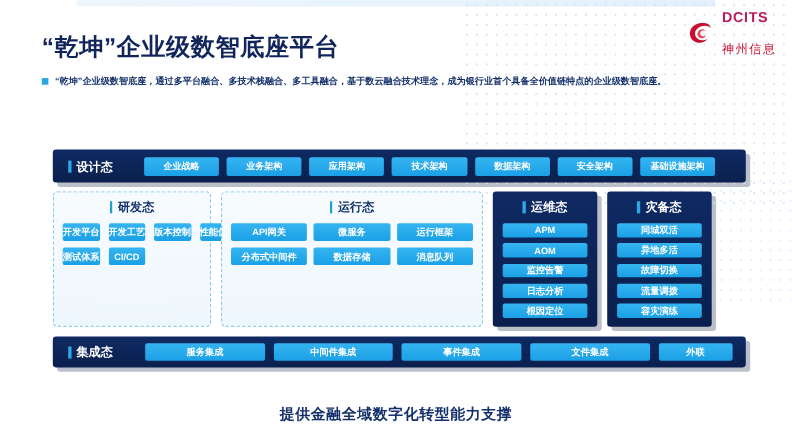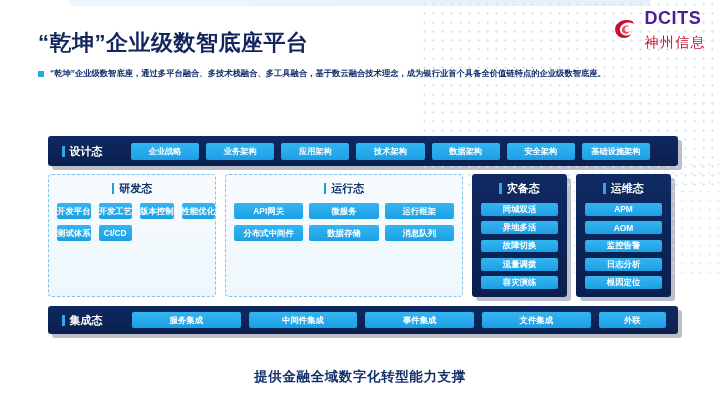--- a/index.html
+++ b/index.html
@@ -30,25 +30,25 @@
   }
 
   
   .logo{
     position:absolute; top:9px; right:14px;
     display:flex; align-items:center; gap:5px;
   }
   .logo-mark{ width:26px; height:24px; }
   .logo-txt{ line-height:1; }
   .logo-en{
-    font-size:18px; font-weight:bold; color:#4c1d95;
+    font-size:13px; font-weight:bold; color:#be185d;
     letter-spacing:.6px;
   }
   .logo-cn{
-    font-size:14px; color:#c8102e; letter-spacing:1.4px; margin-top:8px;
+    font-size:11px; color:#c8102e; letter-spacing:1.4px; margin-top:18px;
   }
 
   .page-title{
     position:absolute; left:38px; top:28px;
     font-size:22px; font-weight:bold; color:#11255c;
     letter-spacing:.5px;
   }
 
   .subtitle-row{
     position:absolute; left:38px; top:67px; right:40px;
@@ -113,21 +113,21 @@
     border:1px dashed #7fc3e8;
     border-radius:4px;
     padding:6px 8px 8px;
     display:flex; flex-direction:column;
   }
   .panel-light .sec-label{ justify-content:center; margin-bottom:7px; }
 
   .grid2{ display:grid; grid-template-columns:1fr 1fr 1fr 1fr; gap:6px 8px; }
   .grid3{ display:grid; grid-template-columns:1fr 1fr 1fr; gap:6px; }
 
-  .panel-dev{ width:168px; }
+  .panel-dev{ width:144px; }
   .panel-run{ width:238px; }
   .panel-run .full{ margin-top:6px; }
 
   .panel-dark{
     width:95px; padding:7px 9px 8px;
     display:flex; flex-direction:column; align-items:stretch;
   }
   .panel-dark .sec-label{ justify-content:center; margin-bottom:7px; }
   .panel-dark .chip{ margin-bottom:5.5px; }
   .panel-dark .chip:last-child{ margin-bottom:0; }
@@ -217,41 +217,41 @@
         <div class="chip tall">运行框架</div>
         <div class="chip tall">分布式中间件</div>
         <div class="chip tall">数据存储</div>
         <div class="chip tall">消息队列</div>
       </div>
     </div>
 
     <div class="navy panel-dark">
       <div class="sec-label">
         <span class="tick"></span>
+        <span>运维态</span>
+      </div>
+      <div class="chip">APM</div>
+      <div class="chip">AOM</div>
+      <div class="chip">监控告警</div>
+      <div class="chip">日志分析</div>
+      <div class="chip">根因定位</div>
+    </div>
+
+    <div class="navy panel-dark">
+      <div class="sec-label">
+        <span class="tick"></span>
         <span>灾备态</span>
       </div>
       <div class="chip">同城双活</div>
       <div class="chip">异地多活</div>
       <div class="chip">故障切换</div>
       <div class="chip">流量调拨</div>
       <div class="chip">容灾演练</div>
     </div>
 
-    <div class="navy panel-dark">
-      <div class="sec-label">
-        <span class="tick"></span>
-        <span>运维态</span>
-      </div>
-      <div class="chip">APM</div>
-      <div class="chip">AOM</div>
-      <div class="chip">监控告警</div>
-      <div class="chip">日志分析</div>
-      <div class="chip">根因定位</div>
-    </div>
-
   </div>
 
   <div class="navy row-integ">
     <div class="sec-label">
       <span class="tick"></span>
       <span>集成态</span>
     </div>
     <div class="chip">服务集成</div>
     <div class="chip">中间件集成</div>
     <div class="chip">事件集成</div>

